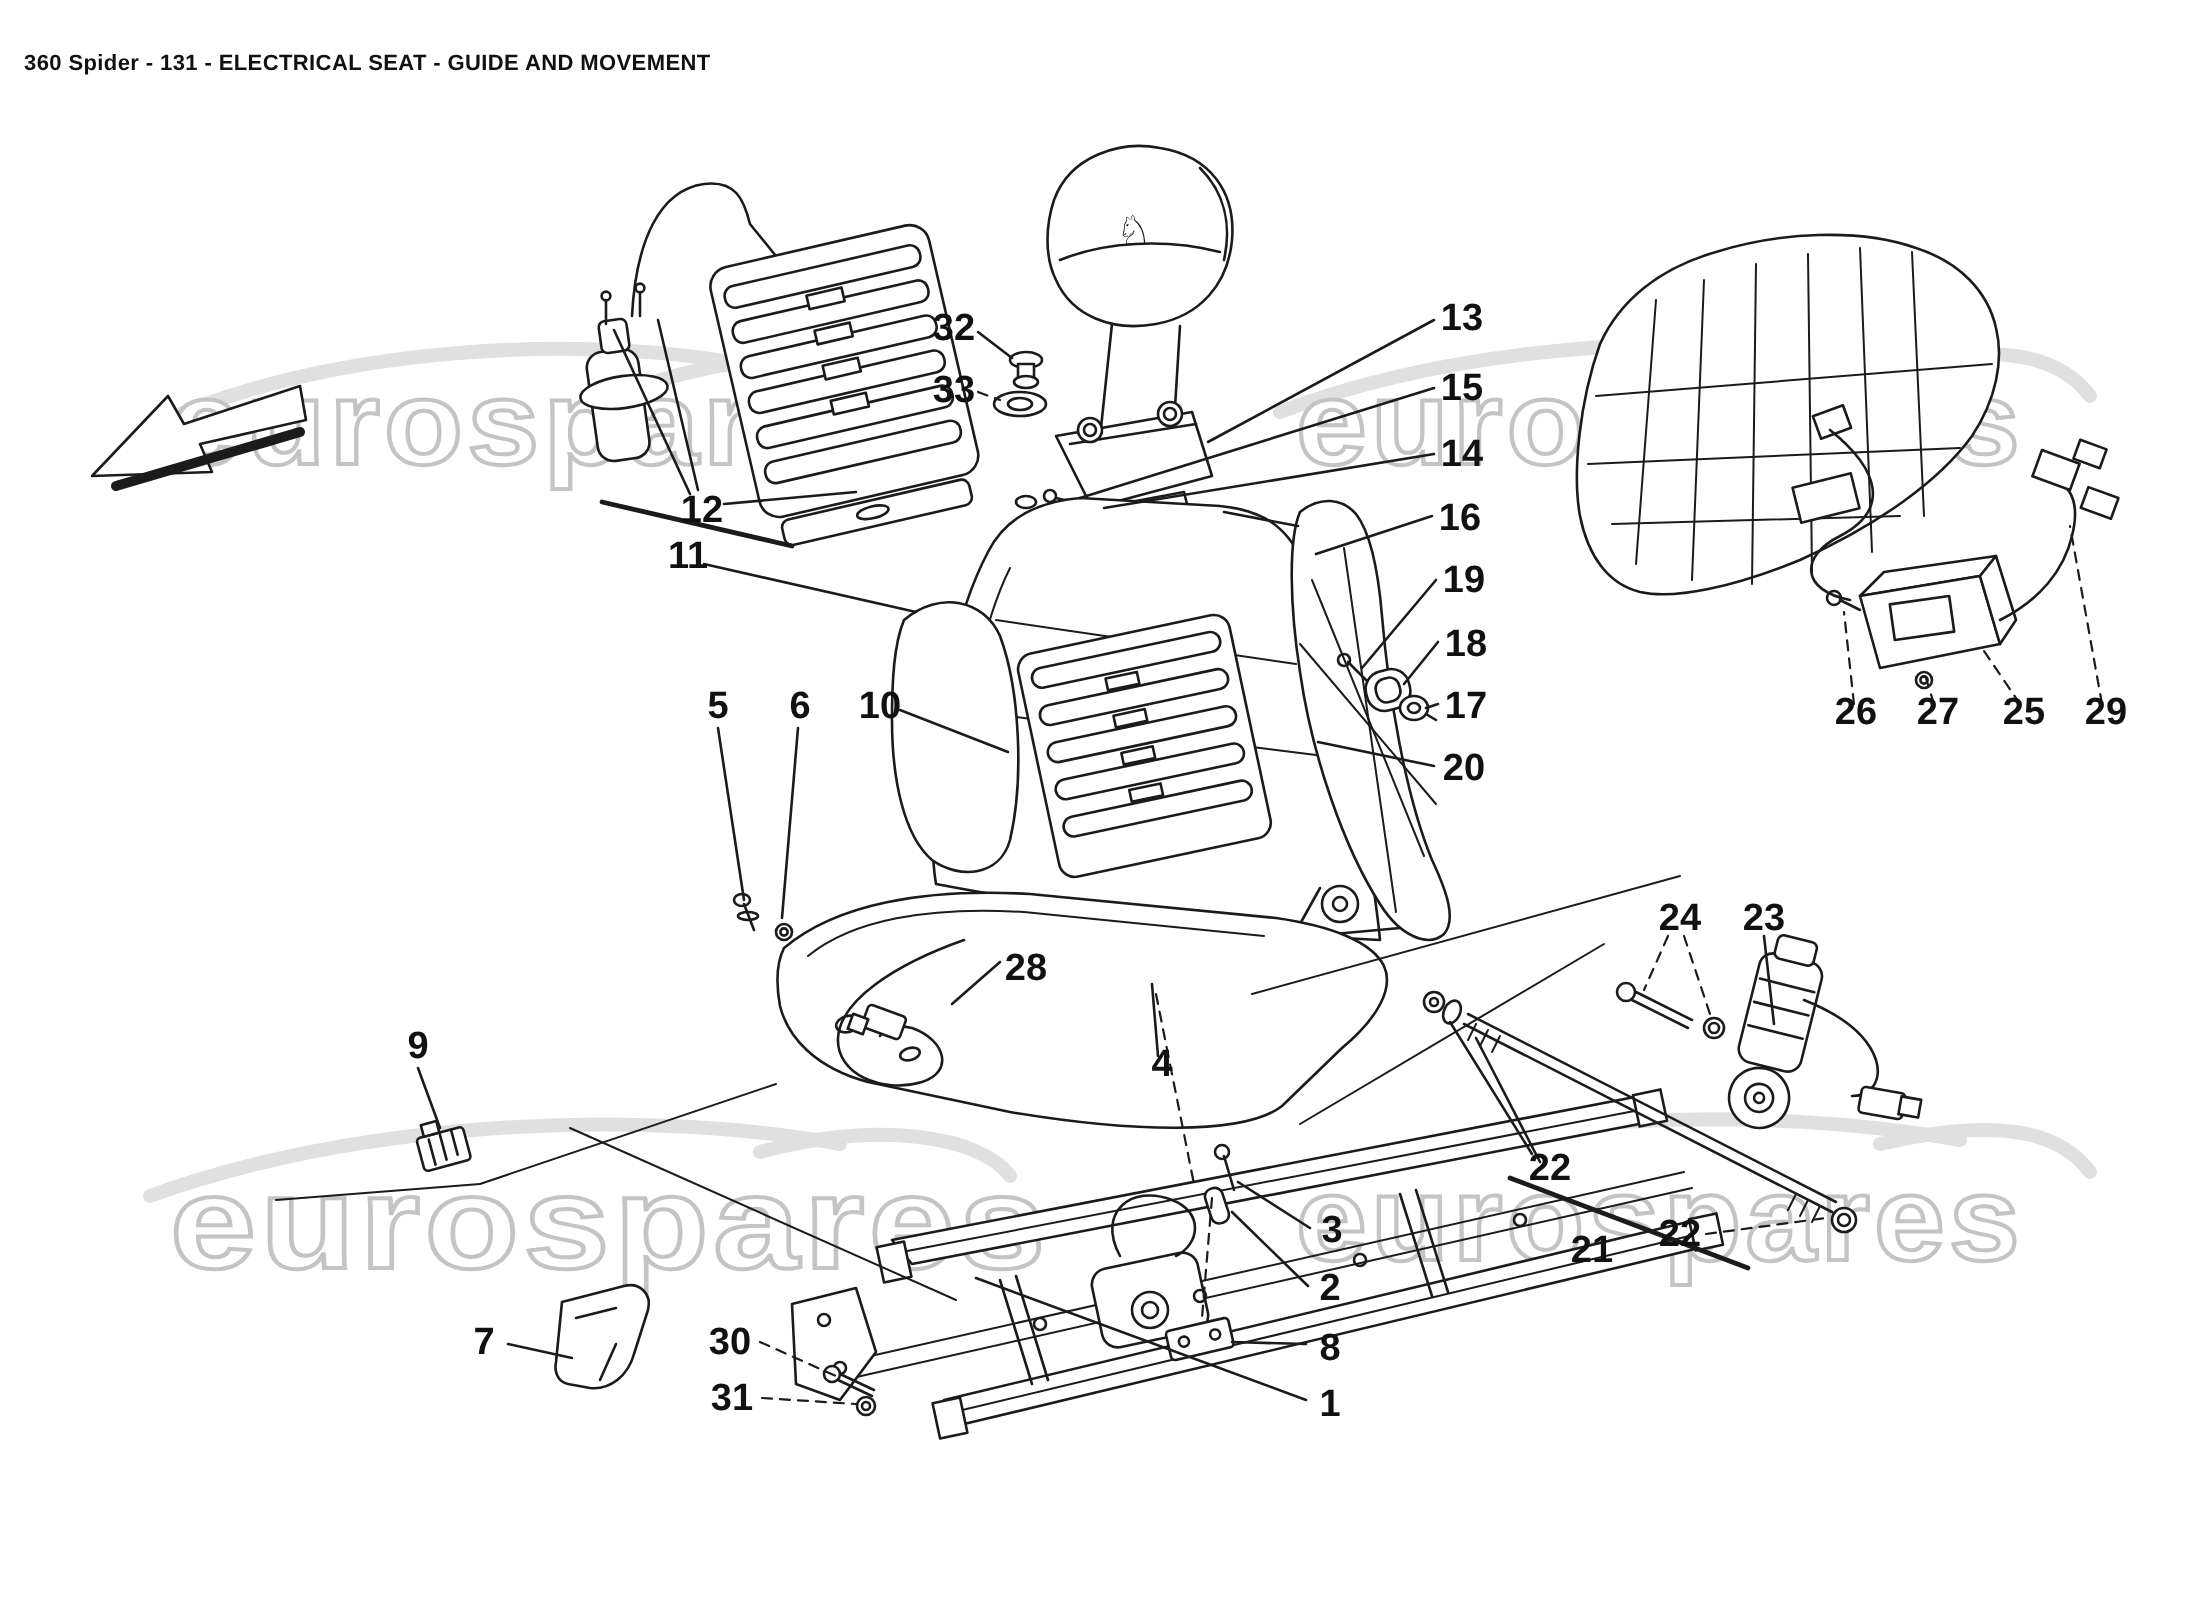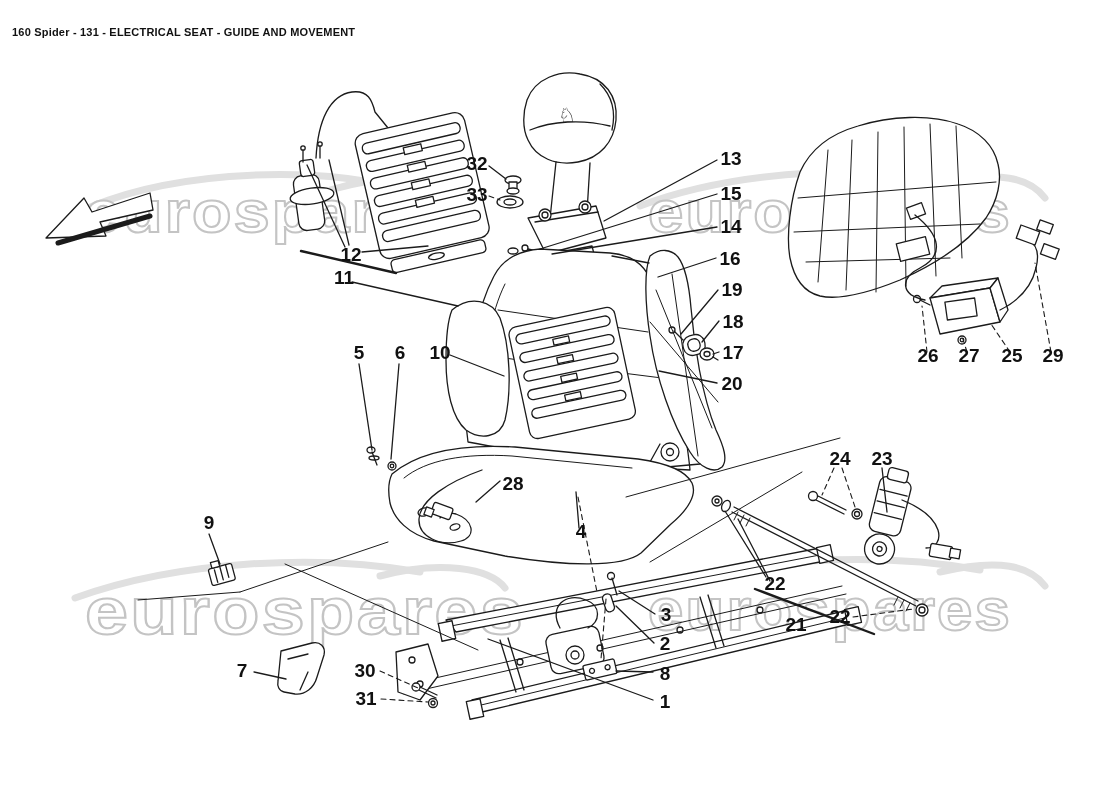--- a/index.html
+++ b/index.html
@@ -19,21 +19,21 @@
          stroke:none;text-anchor:middle;cursor:pointer;}
   .wmtext{font-family:"Liberation Sans",sans-serif;font-weight:700;fill:#ffffff;
          stroke:#c4c4c4;stroke-width:2;letter-spacing:2px;}
   .swoosh{stroke:#e0e0e0;stroke-width:7;fill:none;}
   .horse{fill:#1b1b1b;stroke:none;font-size:20px;text-anchor:middle;font-family:"DejaVu Sans",sans-serif;}
 </style>
 </head>
 <body>
 
 <div class="canvas">
-  <div class="title">160 Spider - 131 - ELECTRICAL SEAT - GUIDE AND MOVEMENT</div>
+  <div class="title">360 Spider - 131 - ELECTRICAL SEAT - GUIDE AND MOVEMENT</div>
 
   <svg width="1100" height="800" viewBox="0 0 1100 800">
 
     <g>
       <path class="swoosh" d="M75,214 C160,172 300,166 380,184"></path>
       <path class="swoosh" d="M330,190 C400,170 450,178 465,200"></path>
       <text class="wmtext" x="85" y="232" font-size="60" textLength="370" lengthAdjust="spacingAndGlyphs">eurospares</text>
     </g>
     <g>
       <path class="swoosh" d="M640,206 C740,168 880,164 980,182"></path>

